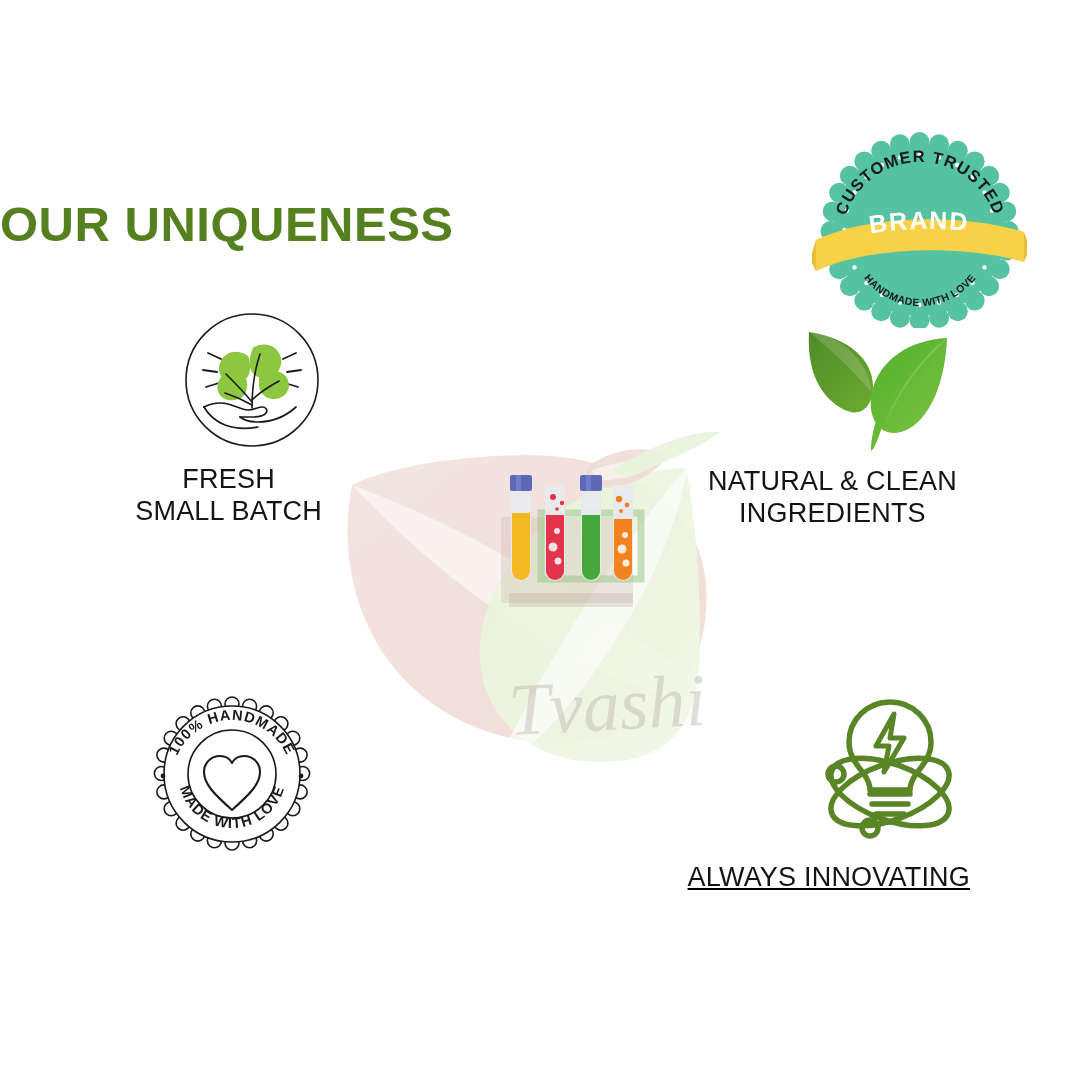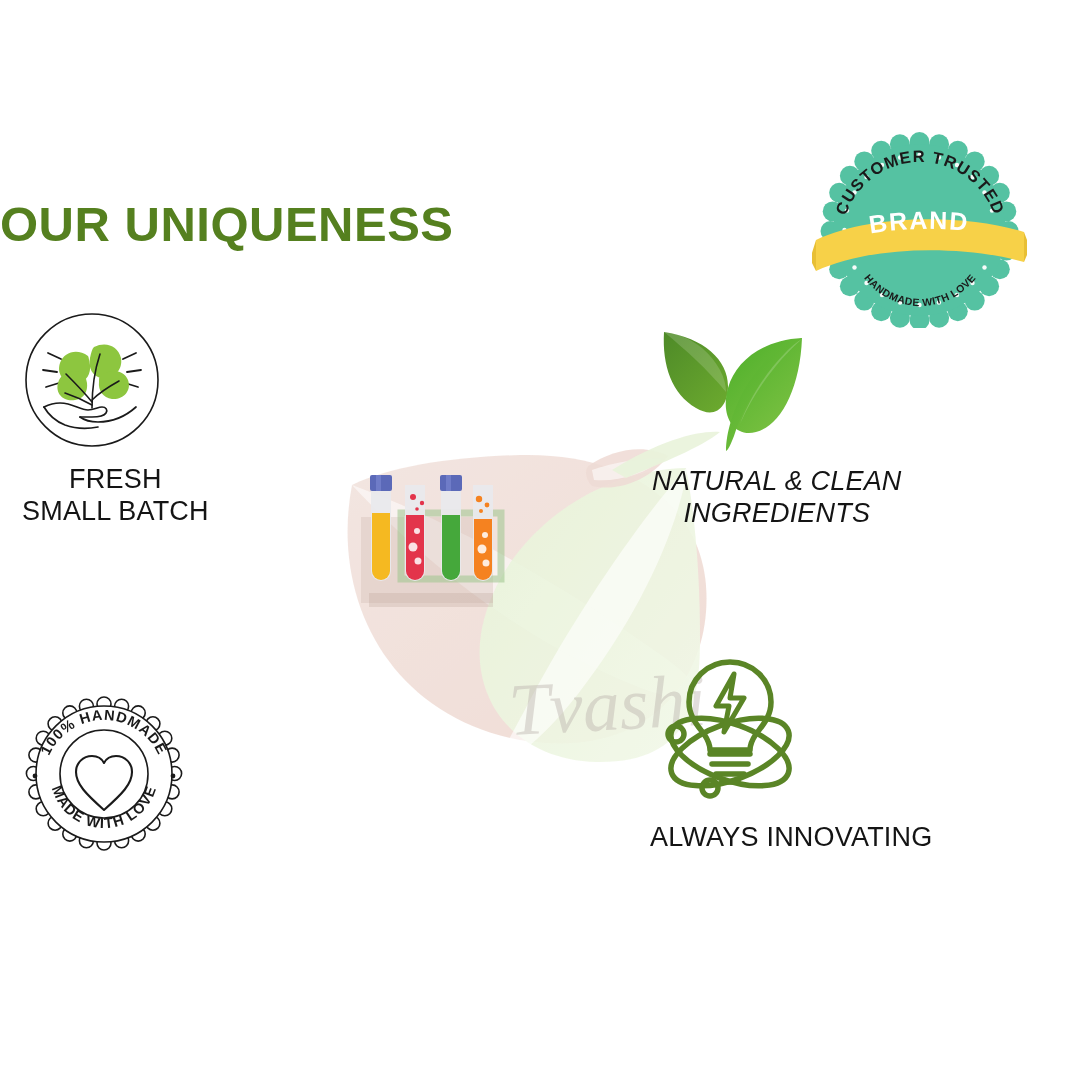--- a/index.html
+++ b/index.html
@@ -25,39 +25,39 @@
     letter-spacing:0.5px;
     color:#55801f;
     font-family:"Liberation Sans", sans-serif;
     white-space:nowrap;
   }
 
   
   .badge-wrap{position:absolute;left:812px;top:128px;width:215px;height:200px;}
 
   
-  .cell{position:absolute;display:flex;flex-direction:column;align-items:flex-start;}
+  .cell{position:absolute;display:flex;flex-direction:column;align-items:flex-end;}
   .cell .icon{display:block;}
   .cell .label{
     margin-top:10px;
     text-align:center;
     color:#141414;
     font-size:27px;
     line-height:1.18;
     font-weight:400;
     letter-spacing:0.2px;
     white-space:pre-line;
     font-family:"Liberation Sans", sans-serif;
   }
 
   #cell-fresh      {left:22px;  top:310px; width:300px;}
-  #cell-natural    {left:652px; top:320px; width:330px;font-style:italic;}
+  #cell-natural    {left:627px; top:320px; width:330px;}
   #cell-nochem     {left:345px; top:455px; width:320px;}
   #cell-handcraft  {left:18px;  top:688px; width:300px;}
-  #cell-innovate   {left:650px; top:648px; width:320px;}
+  #cell-innovate   {left:650px; top:688px; width:320px;text-decoration:underline;}
 
   #cell-nochem .label{font-size:27px;line-height:1.22;}
   #cell-nochem .icon{opacity:1;}
 
   
   .label-tight{letter-spacing:0px;}
 </style>
 </head>
 <body>
 

